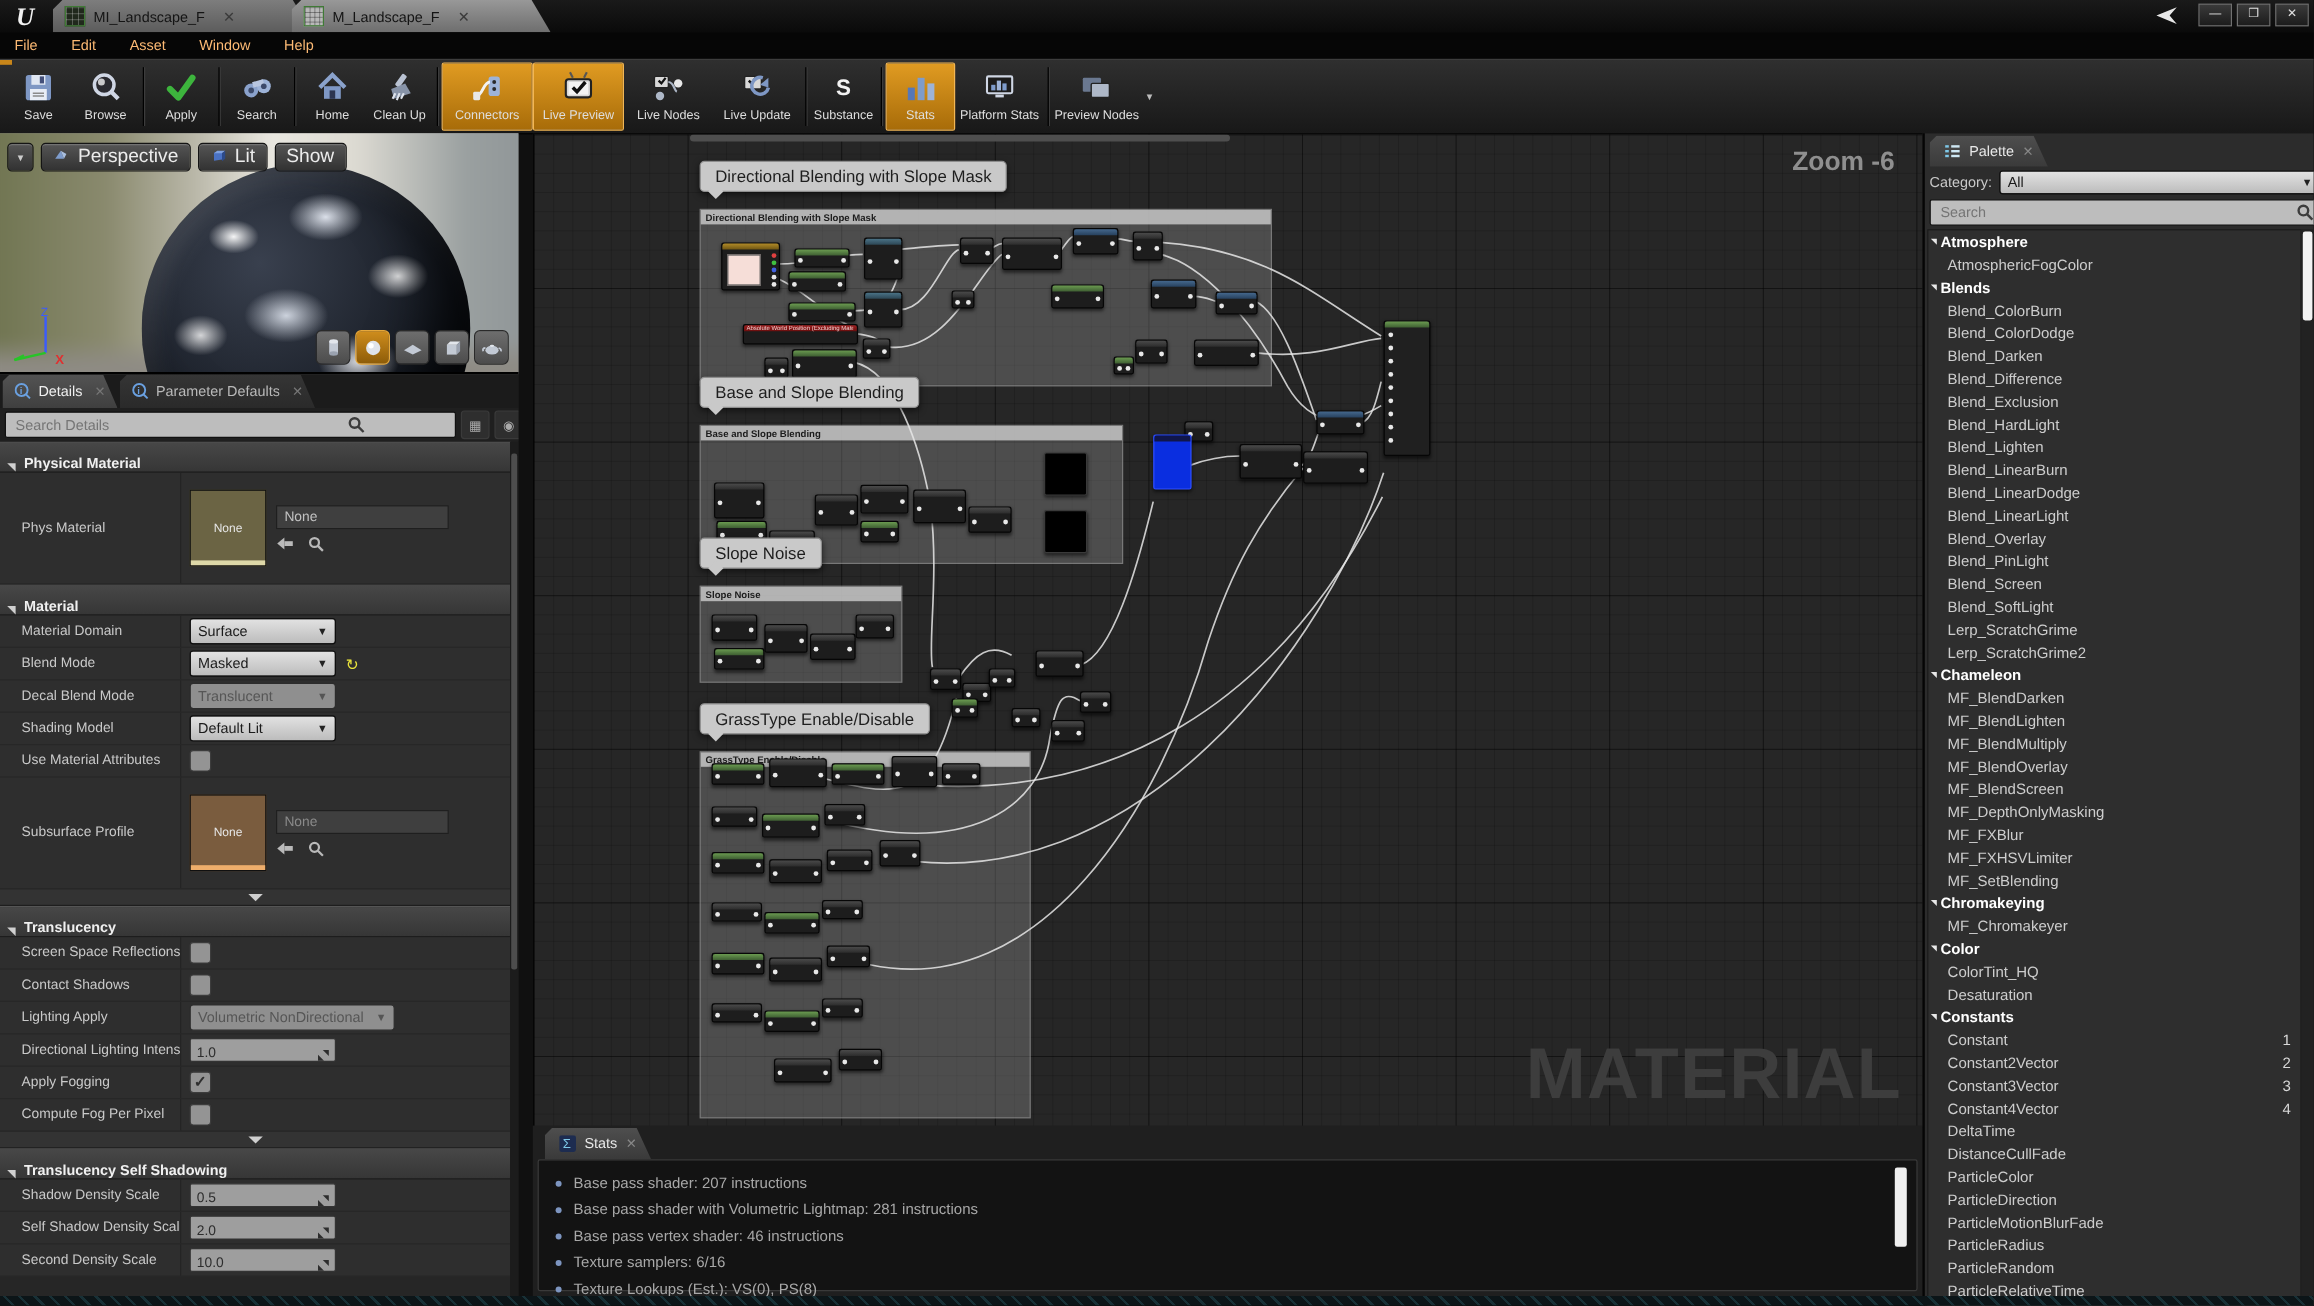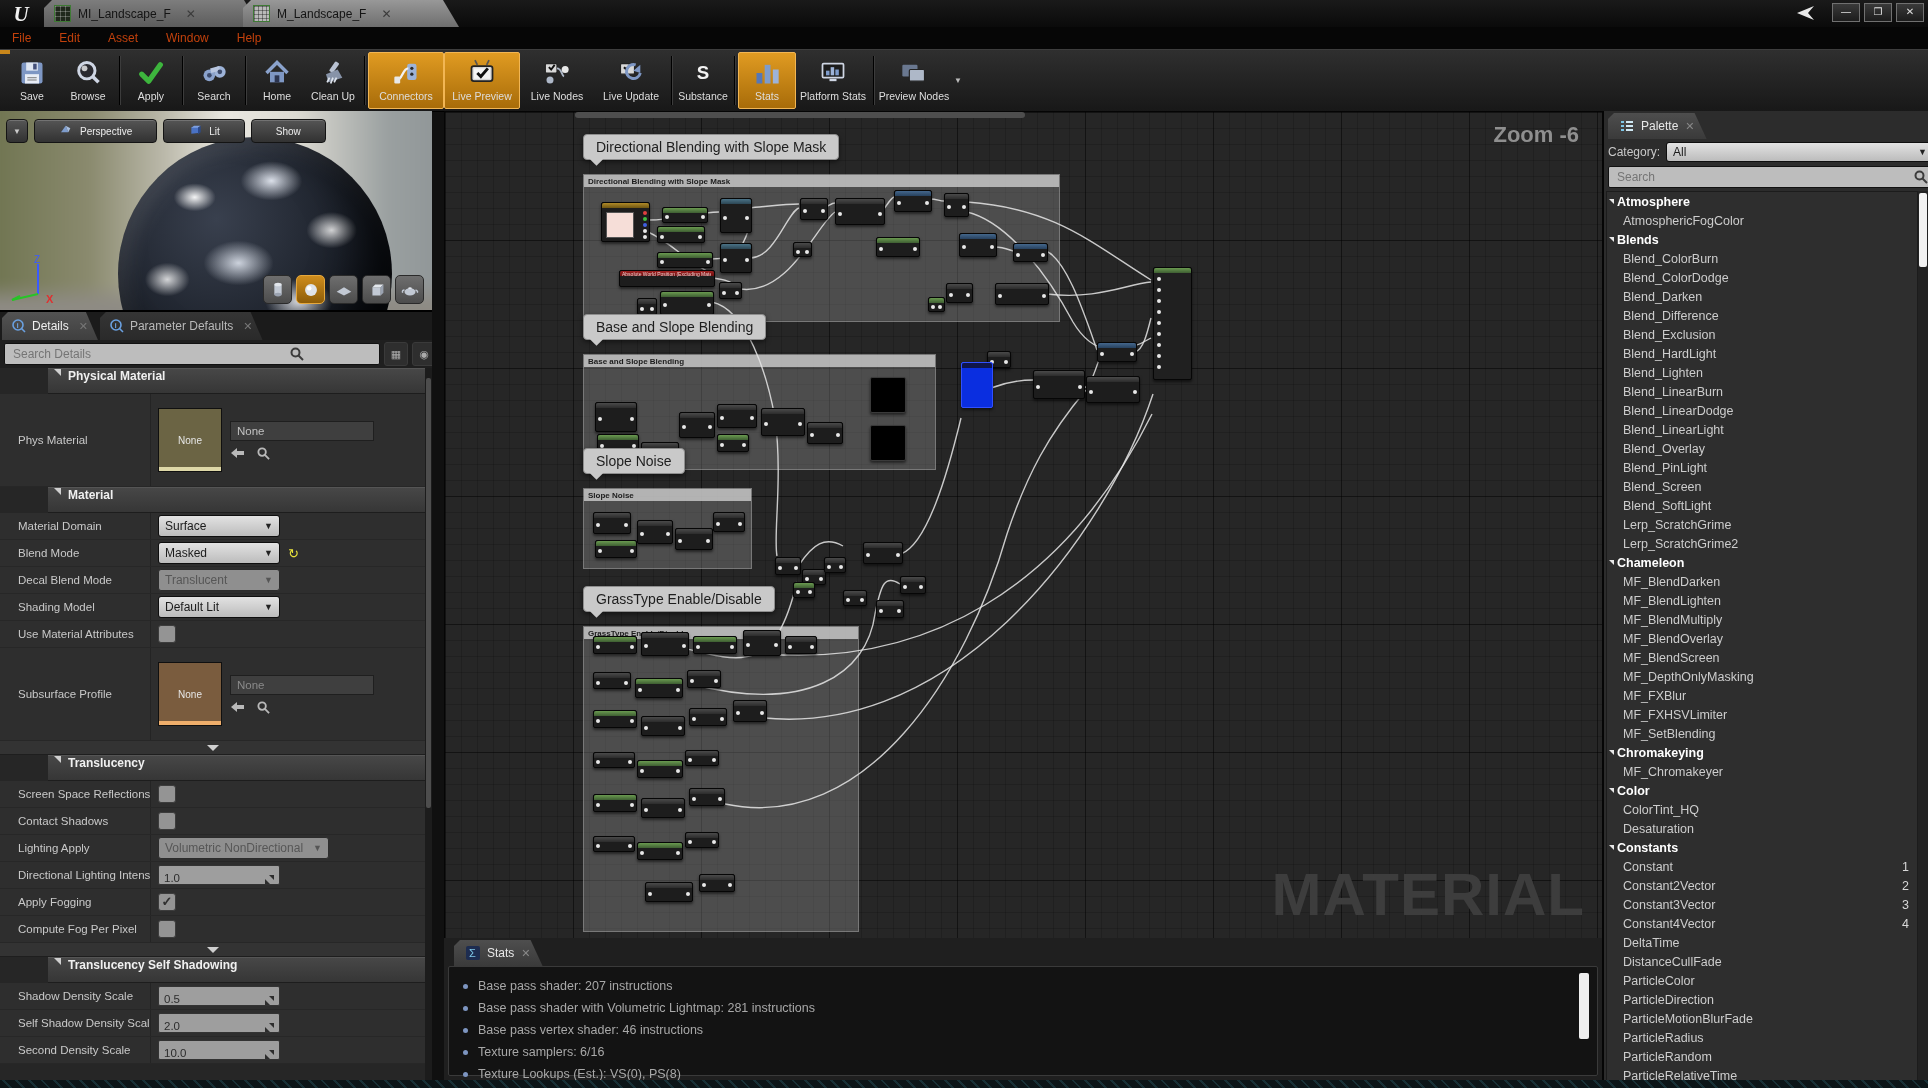--- a/index.html
+++ b/index.html
@@ -19,21 +19,21 @@
   .tabicon{width:15px;height:15px;border:1px solid #3f7a35;background:#20281c;
     background-image:linear-gradient(rgba(255,255,255,.25) 1px,transparent 1px),linear-gradient(90deg,rgba(255,255,255,.25) 1px,transparent 1px);
     background-size:5px 5px;}
   .tabicon.t2{background:#b9b9b9;background-image:linear-gradient(rgba(0,0,0,.35) 1px,transparent 1px),linear-gradient(90deg,rgba(0,0,0,.35) 1px,transparent 1px);background-size:4px 4px;}
   #win-controls{right:4px;top:3px;display:flex;gap:4px;}
   .winbtn{width:26px;height:17px;border:1px solid #707070;background:linear-gradient(#3a3a3a,#1c1c1c);
     color:#e0e0e0;font-size:10px;line-height:16px;text-align:center;}
   #send-icon{right:112px;top:5px;}
   
   #menubar{left:0;top:27px;width:1928px;height:22px;background:#060606;display:flex;align-items:center;gap:28px;padding-left:12px;}
-  .menu-item{font-size:12px;color:#c2410c;}
+  .menu-item{font-size:12px;color:#fdba74;}
   
   #toolbar{left:0;top:49px;width:1928px;height:61px;background:linear-gradient(#2f2f2f,#181818);
     border-top:1px solid #3d3d3d;border-bottom:1px solid #000;display:flex;align-items:stretch;padding-left:4px;}
   #toolbar::before{content:"";position:absolute;left:0;top:0;width:10px;height:4px;background:#c8861a;}
   .tbtn{width:56px;display:flex;flex-direction:column;align-items:center;justify-content:center;gap:3px;margin:2px 0;}
   .tbtn .tb-label{font-size:10.5px;color:#dedede;white-space:nowrap;}
   .tbtn.active{background:linear-gradient(#e09b22,#a86c09);border:1px solid #f2b654;border-radius:2px;}
   .tbtn.wide{width:74px;}
   .tb-sep{width:1px;background:#000;box-shadow:1px 0 0 #3c3c3c;margin:6px 3px;}
   .tb-drop{width:14px;display:flex;align-items:center;justify-content:center;color:#bbb;font-size:8px;}
@@ -50,42 +50,42 @@
       radial-gradient(50px 32px at 44% 46%,rgba(232,238,248,.85),transparent 70%),
       radial-gradient(32px 24px at 18% 52%,rgba(255,255,255,.8),transparent 70%),
       radial-gradient(48px 32px at 66% 60%,rgba(248,250,255,.85),transparent 70%),
       radial-gradient(40px 28px at 34% 72%,rgba(255,255,255,.8),transparent 70%),
       radial-gradient(54px 36px at 72% 84%,rgba(238,240,246,.75),transparent 70%),
       radial-gradient(34px 24px at 52% 90%,rgba(250,250,255,.7),transparent 70%),
       radial-gradient(circle at 36% 30%,#39404e,#0e1219 72%);
     box-shadow:inset -26px -30px 46px rgba(0,0,0,.75),inset 8px 10px 20px rgba(255,255,255,.12);}
   #vp-toolbar{left:6px;top:8px;display:flex;gap:6px;}
   .vpbtn{height:22px;border-radius:4px;border:1px solid #141414;background:linear-gradient(#555,#323232);
-    color:#ececec;font-size:10px;display:flex;align-items:center;gap:5px;padding:0 24px;box-shadow:inset 0 1px 0 rgba(255,255,255,.18);}
+    color:#ececec;font-size:16px;display:flex;align-items:center;gap:5px;padding:0 9px;box-shadow:inset 0 1px 0 rgba(255,255,255,.18);}
   .vpbtn.small{width:20px;padding:0;justify-content:center;color:#ccc;font-size:8px;}
   #vp-shapes{right:8px;bottom:6px;display:flex;gap:4px;}
   .shapebtn{width:27px;height:27px;border-radius:5px;border:1px solid #2a2a2a;background:linear-gradient(#6e6e6e,#4c4c4c);
     display:flex;align-items:center;justify-content:center;}
   .shapebtn.active{background:linear-gradient(#cf8d1d,#8d5c08);border-color:#e6a83c;}
   #vp-gizmo{left:8px;bottom:4px;}
   
   #details{left:0;top:312px;width:432px;height:776px;background:#262626;overflow:hidden;}
   #details-tabs{left:0;top:0;width:432px;height:28px;background:#1b1b1b;display:flex;gap:2px;padding-left:2px;}
   .ptab{height:28px;display:flex;align-items:center;gap:6px;padding:0 10px;font-size:12px;
     clip-path:polygon(0 100%,0 6px,6px 0,calc(100% - 12px) 0,100% 100%);}
   .ptab .pclose{color:#777;font-size:11px;margin-left:4px;}
   .ptab-active{background:linear-gradient(#535353,#3f3f3f);color:#efefef;}
   .ptab-idle{background:linear-gradient(#353535,#2a2a2a);color:#b9b9b9;}
   #details-search-row{left:0;top:28px;width:432px;height:28px;background:#1f1f1f;display:flex;align-items:center;gap:4px;padding:0 4px;}
   .searchbox{flex:1;height:20px;background:#bdbdbd;border:1px solid #111;border-radius:2px;
     color:#5c5c5c;font-size:12px;padding:0 22px 0 8px;font-family:"Liberation Sans",sans-serif;}
   .sq-ico{width:22px;height:22px;border:1px solid #3a3a3a;border-radius:3px;background:#2e2e2e;display:flex;align-items:center;justify-content:center;color:#aaa;font-size:11px;}
   #details-body{left:0;top:56px;width:426px;bottom:0;overflow:hidden;}
   .sec-header{height:24px;background:linear-gradient(#474747,#363636);border-top:1px solid #555;border-bottom:1px solid #1d1d1d;
-    display:flex;align-items:flex-start;gap:7px;padding-left:6px;font-size:12px;font-weight:bold;color:#f0f0f0;margin-left:48px;}
+    display:flex;align-items:flex-end;gap:7px;padding-left:6px;font-size:12px;font-weight:bold;color:#f0f0f0;}
   .tri{width:0;height:0;border-left:7px solid transparent;border-top:7px solid #d0d0d0;}
   .drow{position:relative;height:26px;display:flex;align-items:center;background:#2e2e2e;border-bottom:1px solid #272727;}
   .drow::before{content:"";position:absolute;left:150px;top:0;bottom:0;width:1px;background:#242424;}
   .drow .dlabel{width:132px;padding-left:18px;font-size:11.5px;color:#c9c9c9;white-space:nowrap;overflow:hidden;}
   .drow .dwidget{position:absolute;left:158px;display:flex;align-items:center;gap:8px;}
   .drow.tall{height:92px;}
   .dropdown{height:20px;background:linear-gradient(#e2e2e2,#bcbcbc);border:1px solid #0e0e0e;border-radius:3px;
     color:#1b1b1b;font-size:12px;display:flex;align-items:center;justify-content:space-between;padding:0 6px;min-width:108px;}
   .dropdown .caret{font-size:9px;color:#222;margin-left:10px;}
   .dropdown.disabled{background:#8f8f8f;color:#565656;border-color:#2c2c2c;}

